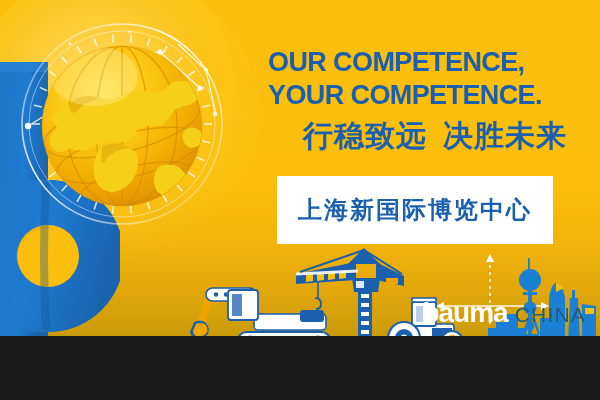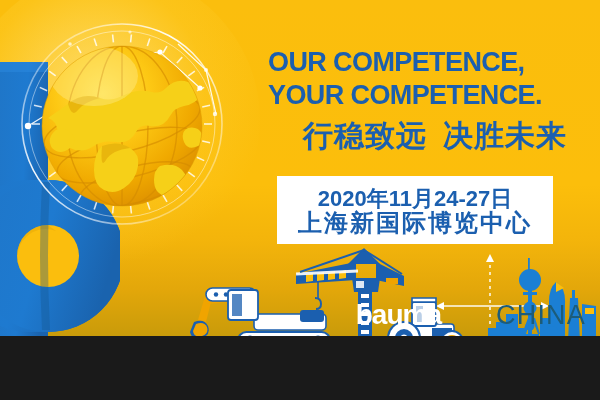--- a/index.html
+++ b/index.html
@@ -117,32 +117,31 @@
     width: 600px; height: 125px;
   }
 
   
   .logo {
     position: absolute;
     right: 14px;
     bottom: 6px;
     display: flex;
     align-items: baseline;
-    gap: 48px;
   }
   .logo-bauma {
     color: #FFFFFF;
     font-size: 28px;
     font-weight: bold;
     letter-spacing: -1px;
     line-height: 30px;
   }
   .logo-china {
     color: #1C5C7A;
-    font-size: 27px;
+    font-size: 21px;
     font-weight: normal;
     letter-spacing: 1.2px;
     margin-left: 7px;
     line-height: 30px;
     margin-top: 8px;
   }
 </style>
 </head>
 <body>
 
@@ -283,21 +282,20 @@
     <circle cx="112" cy="108" r="80" fill="none" stroke="#E09D00" stroke-opacity=".5" stroke-width="1"></circle>
   </svg>
 
   <div class="copy">
     <div class="line-en">OUR COMPETENCE,</div>
     <div class="line-en">YOUR COMPETENCE.</div>
     <div class="line-cn"><span>行稳致远</span><span class="cn-gap"></span><span>决胜未来</span></div>
   </div>
 
   <div class="date-panel">
-    <div class="date-line-1">2020年11月24-27日</div>
     <div class="date-line-2">上海新国际博览中心</div>
   </div>
 
   <svg class="scene" viewBox="0 0 600 125">
 
     <g>
 
       <g fill="#F0A400">
         <path d="M198 80 L205 56 L212 58 L206 82 Z"></path>
         <path d="M206 54 L252 50 L252 60 L206 64 Z"></path>

